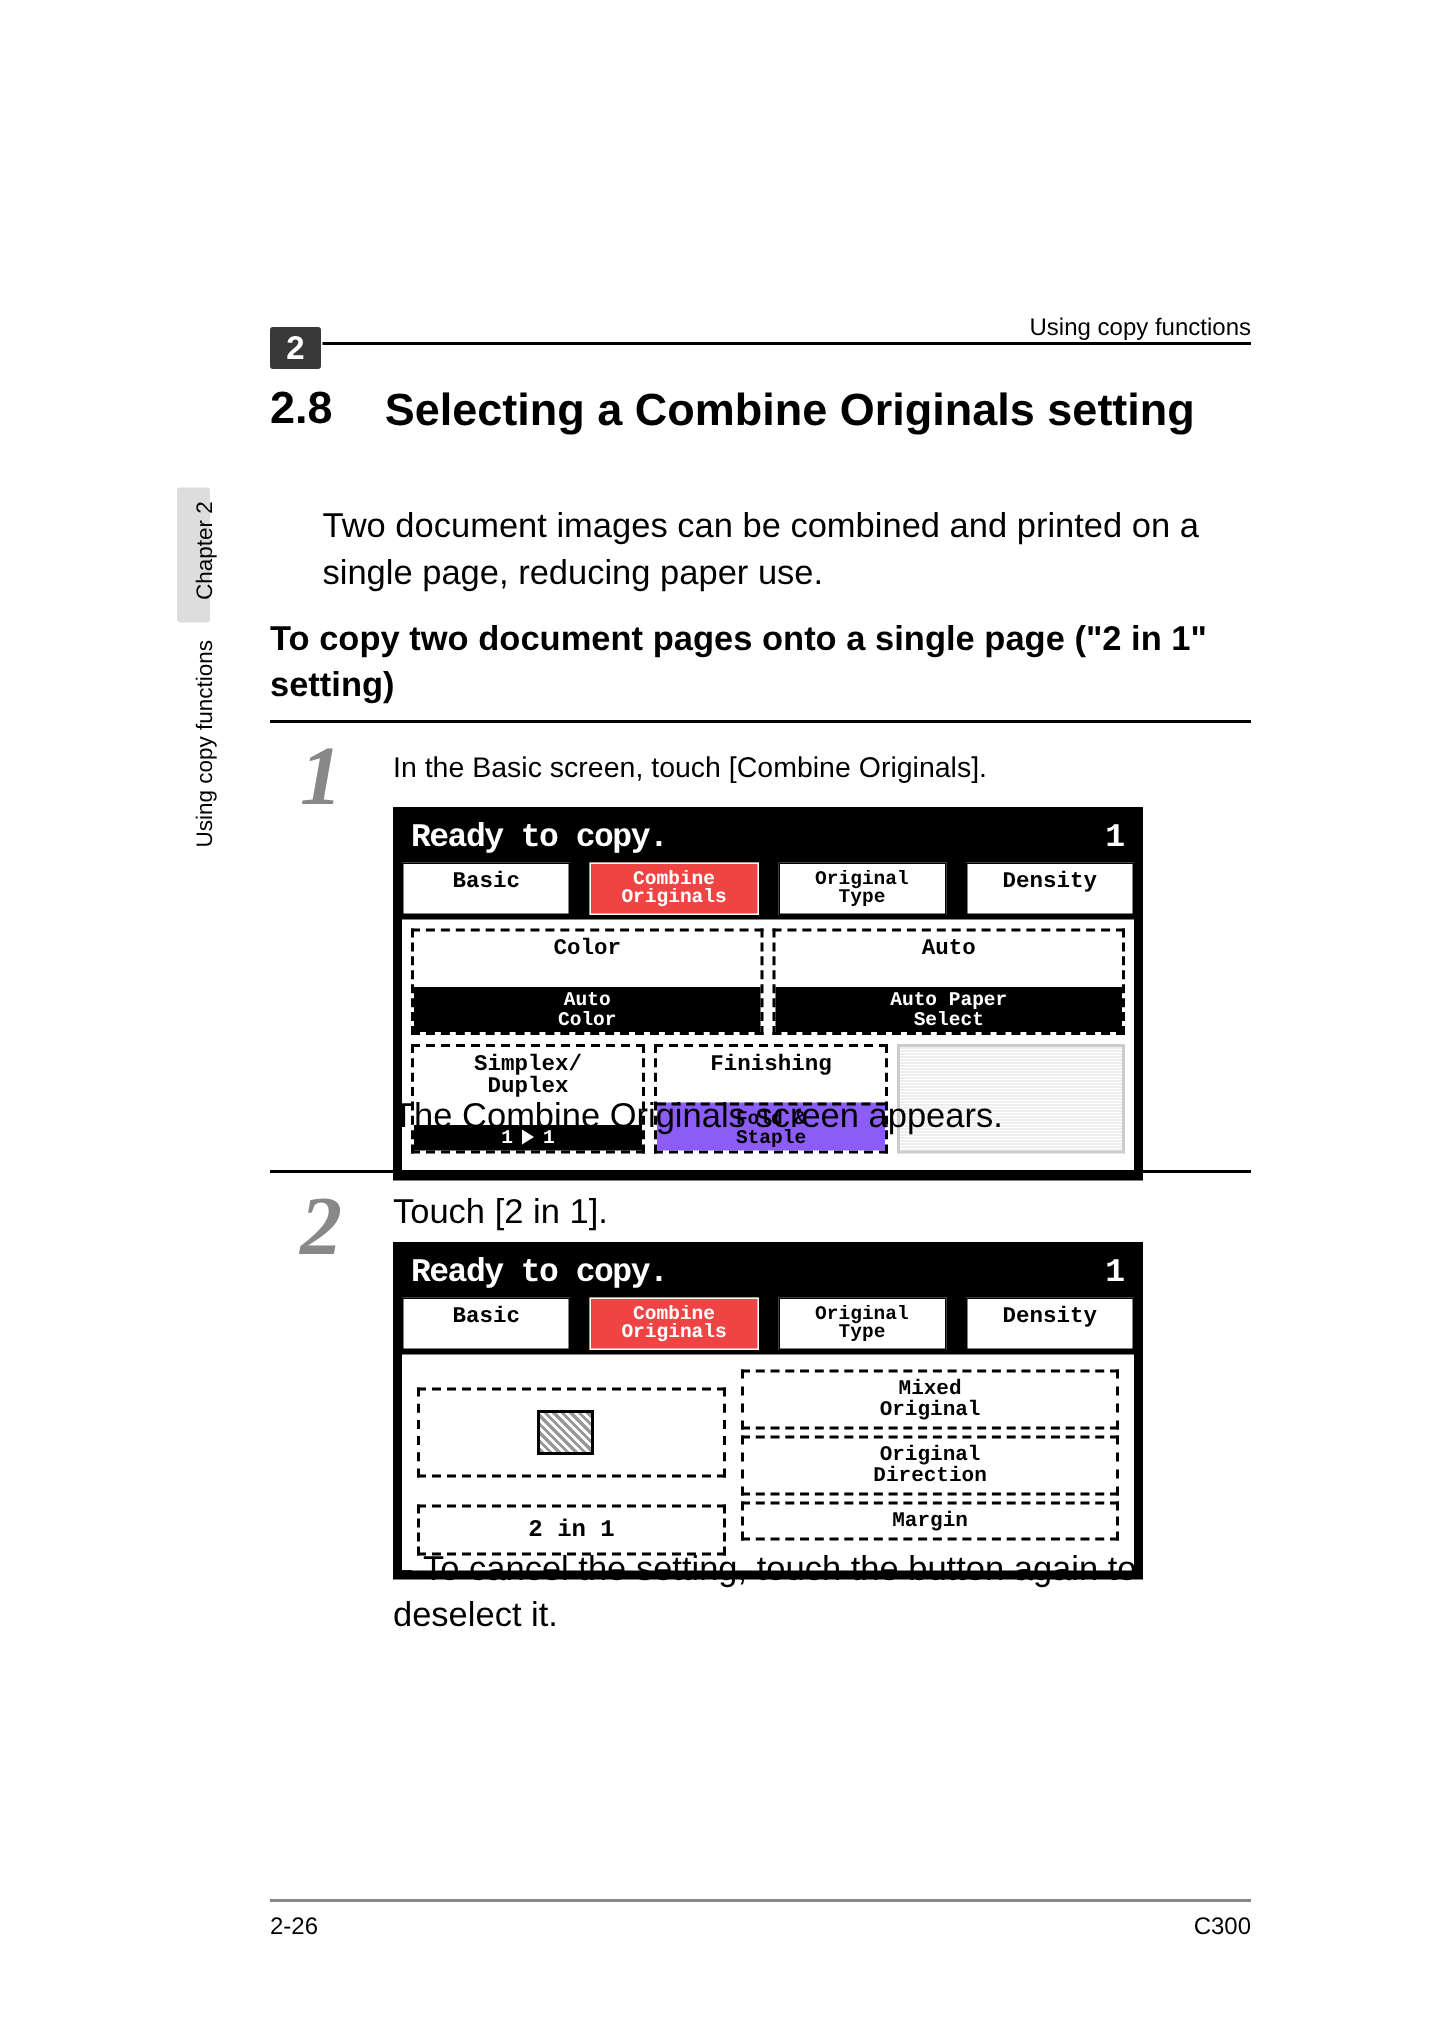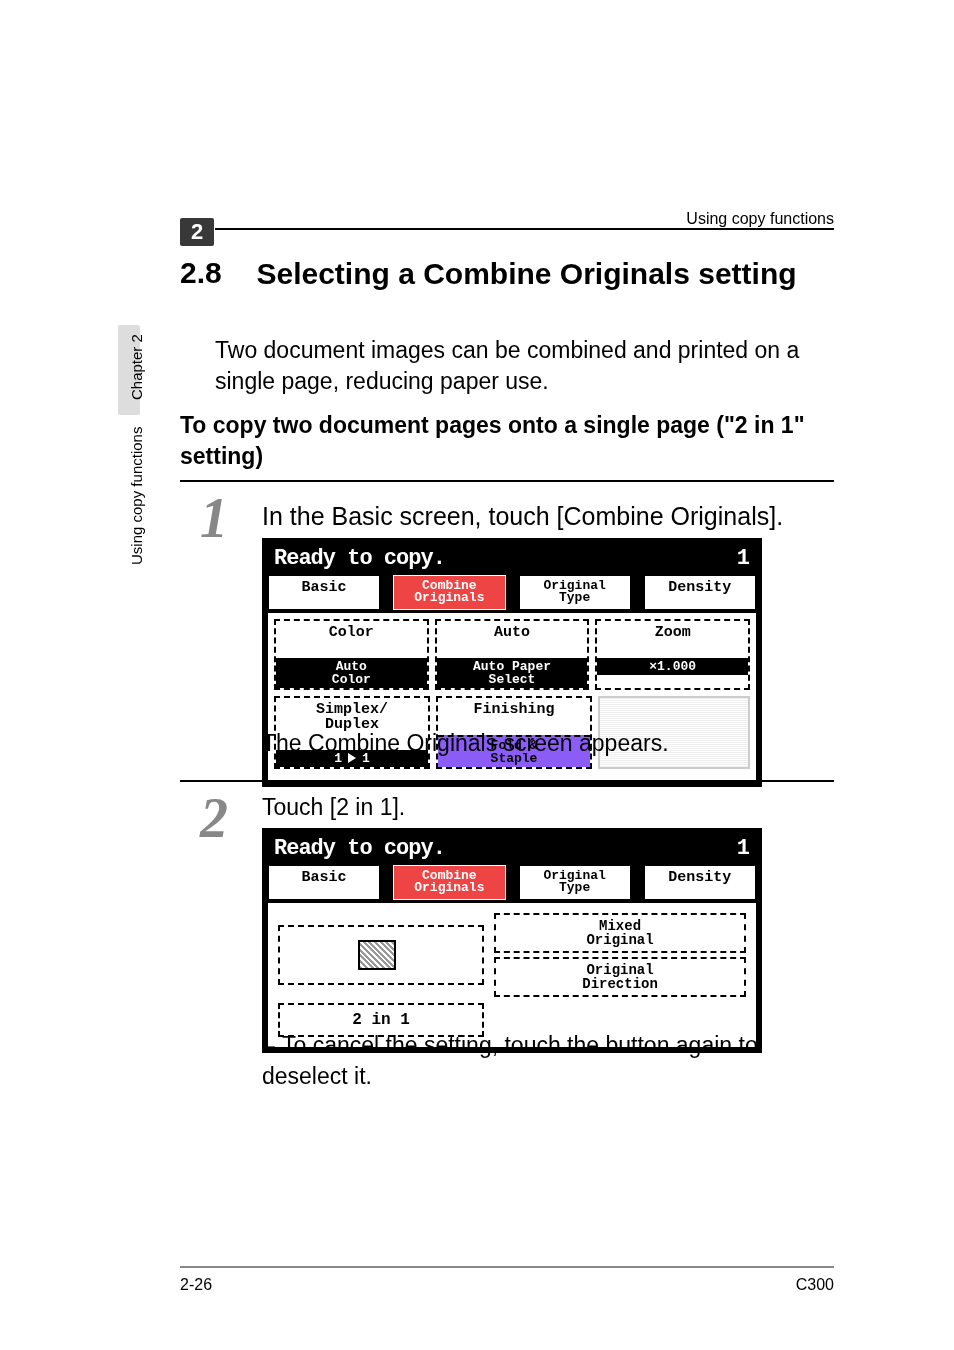--- a/index.html
+++ b/index.html
@@ -25,21 +25,21 @@
   .side-chapter { top: 400px; }
   .side-chapter-box { position: absolute; left: 118px; top: 325px; width: 22px; height: 90px; background: #ddd; border-radius: 2px; }
   .side-using { top: 565px; }
 
   .step-block { position: absolute; left: 180px; right: 120px; }
   .step1 { top: 480px; }
   .step2 { top: 780px; }
 
   .step-hr { height: 2px; background: #000; width: 100%; }
   .step-num { font-family: Georgia, 'Times New Roman', serif; font-style: italic; font-weight: bold; font-size: 56px; color: #888; position: absolute; left: 20px; top: 6px; }
-  .step-text { position: absolute; left: 82px; top: 22px; font-size: 25px; right: 0; }
+  .step-text { position: absolute; left: 82px; top: 22px; font-size: 19px; right: 0; }
   .step-text-2 { position: absolute; left: 82px; top: 14px; font-size: 23px; right: 0; }
 
   .panel { position: absolute; left: 82px; width: 500px; background: #000; padding: 6px; }
   .panel1 { top: 58px; }
   .panel2 { top: 48px; }
 
   .panel-title-row { display: flex; align-items: flex-end; justify-content: space-between; }
   .ready { color: #fff; font-family: 'Courier New', monospace; font-weight: bold; font-size: 22px; letter-spacing: -1px; padding: 2px 6px; }
   .count { color: #fff; font-family: 'Courier New', monospace; font-weight: bold; font-size: 22px; padding: 2px 6px; }
 
@@ -125,24 +125,20 @@
         <div class="cell">
           <div class="hdr">Color</div>
           <div class="sub" style="white-space:pre-line;">Auto
 Color</div>
         </div>
         <div class="cell">
           <div class="hdr">Auto</div>
           <div class="sub" style="white-space:pre-line;">Auto Paper
 Select</div>
         </div>
-        <div class="cell">
-          <div class="hdr">Zoom</div>
-          <div class="sub">×1.000</div>
-        </div>
       </div>
       <div class="grid-row">
         <div class="cell">
           <div class="hdr" style="white-space:pre-line;">Simplex/
 Duplex</div>
           <div class="sub">
             <span class="arrow-sub">
               <span>1</span>
               <span class="arrow-icon"></span>
               <span>1</span>
@@ -189,20 +185,21 @@
             <span class="opt-icon"></span>
           </span>
         </div>
         <div class="opt-box" style="height:34px;">2 in 1</div>
       </div>
       <div class="right-opts">
         <div class="ropt" style="white-space:pre-line;">Mixed
 Original</div>
         <div class="ropt" style="white-space:pre-line;">Original
 Direction</div>
+        <div class="ropt">Margin</div>
       </div>
     </div>
   </div>
 
   <div class="note">
     <span class="note-dash">–</span><span>To cancel the setting, touch the button again to deselect it.</span>
   </div>
 </div>
 
 <div class="footer-hr"></div>

